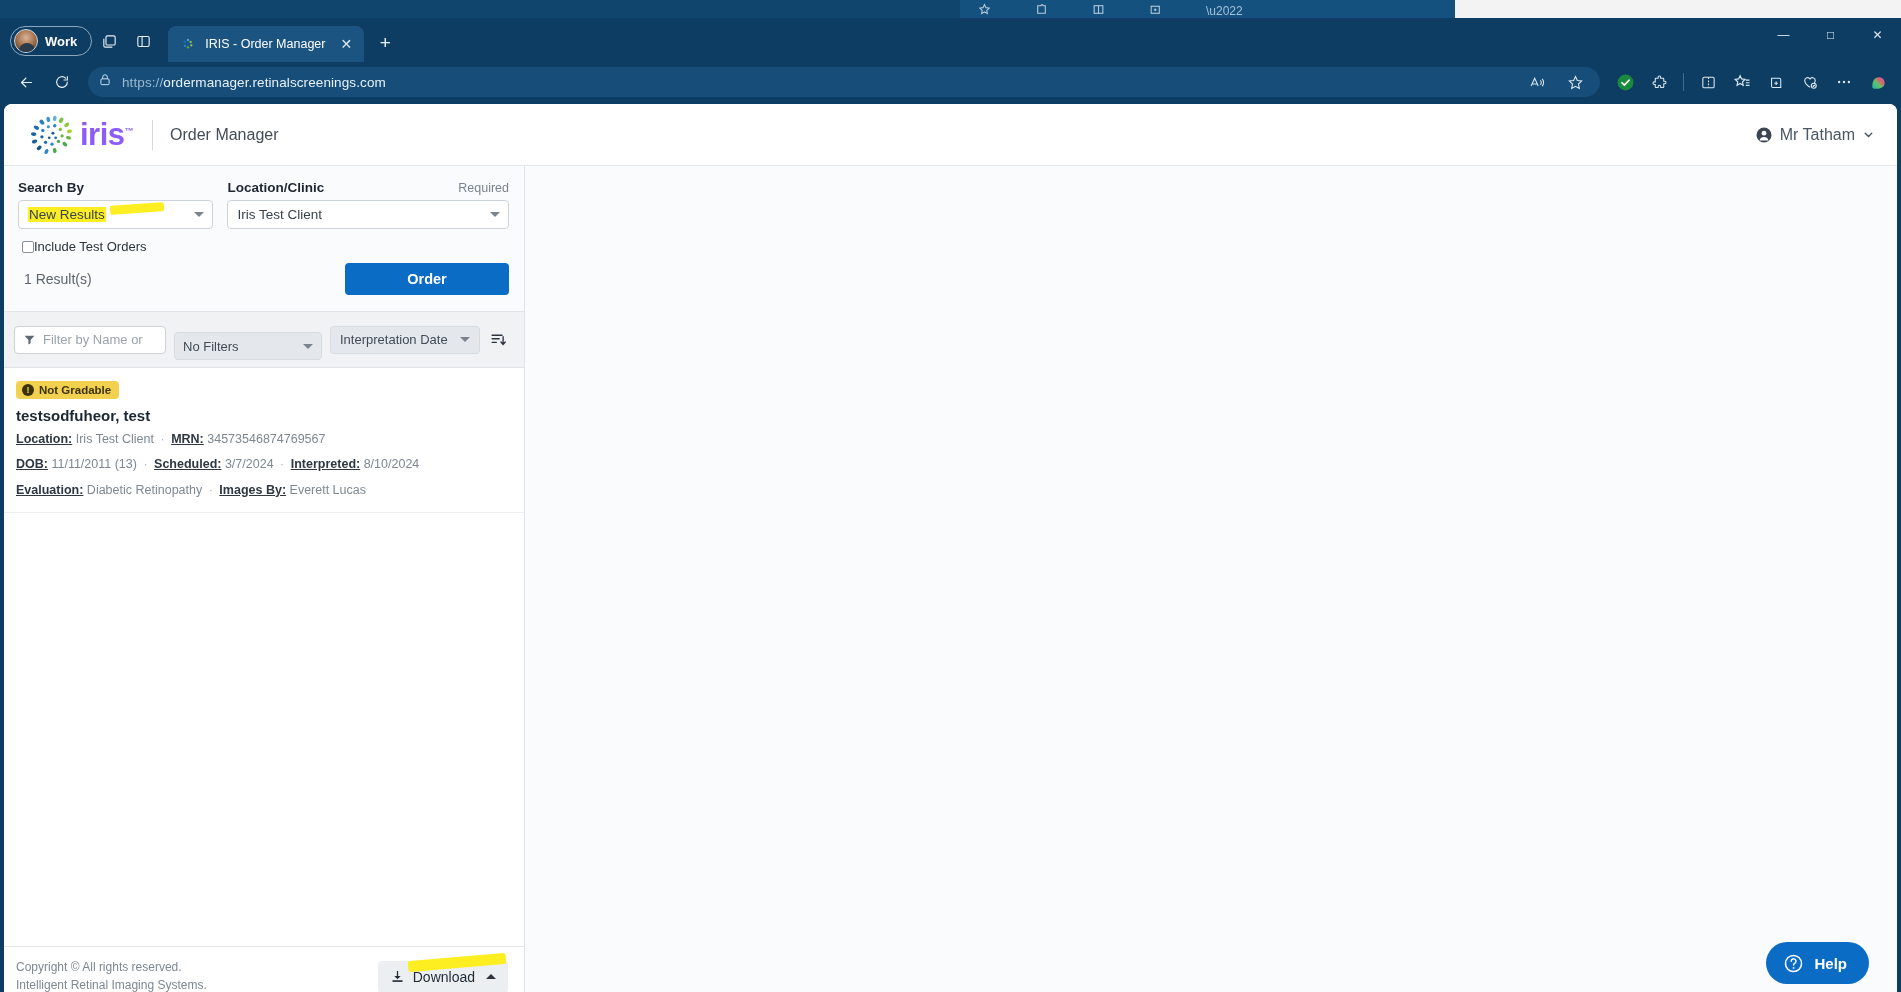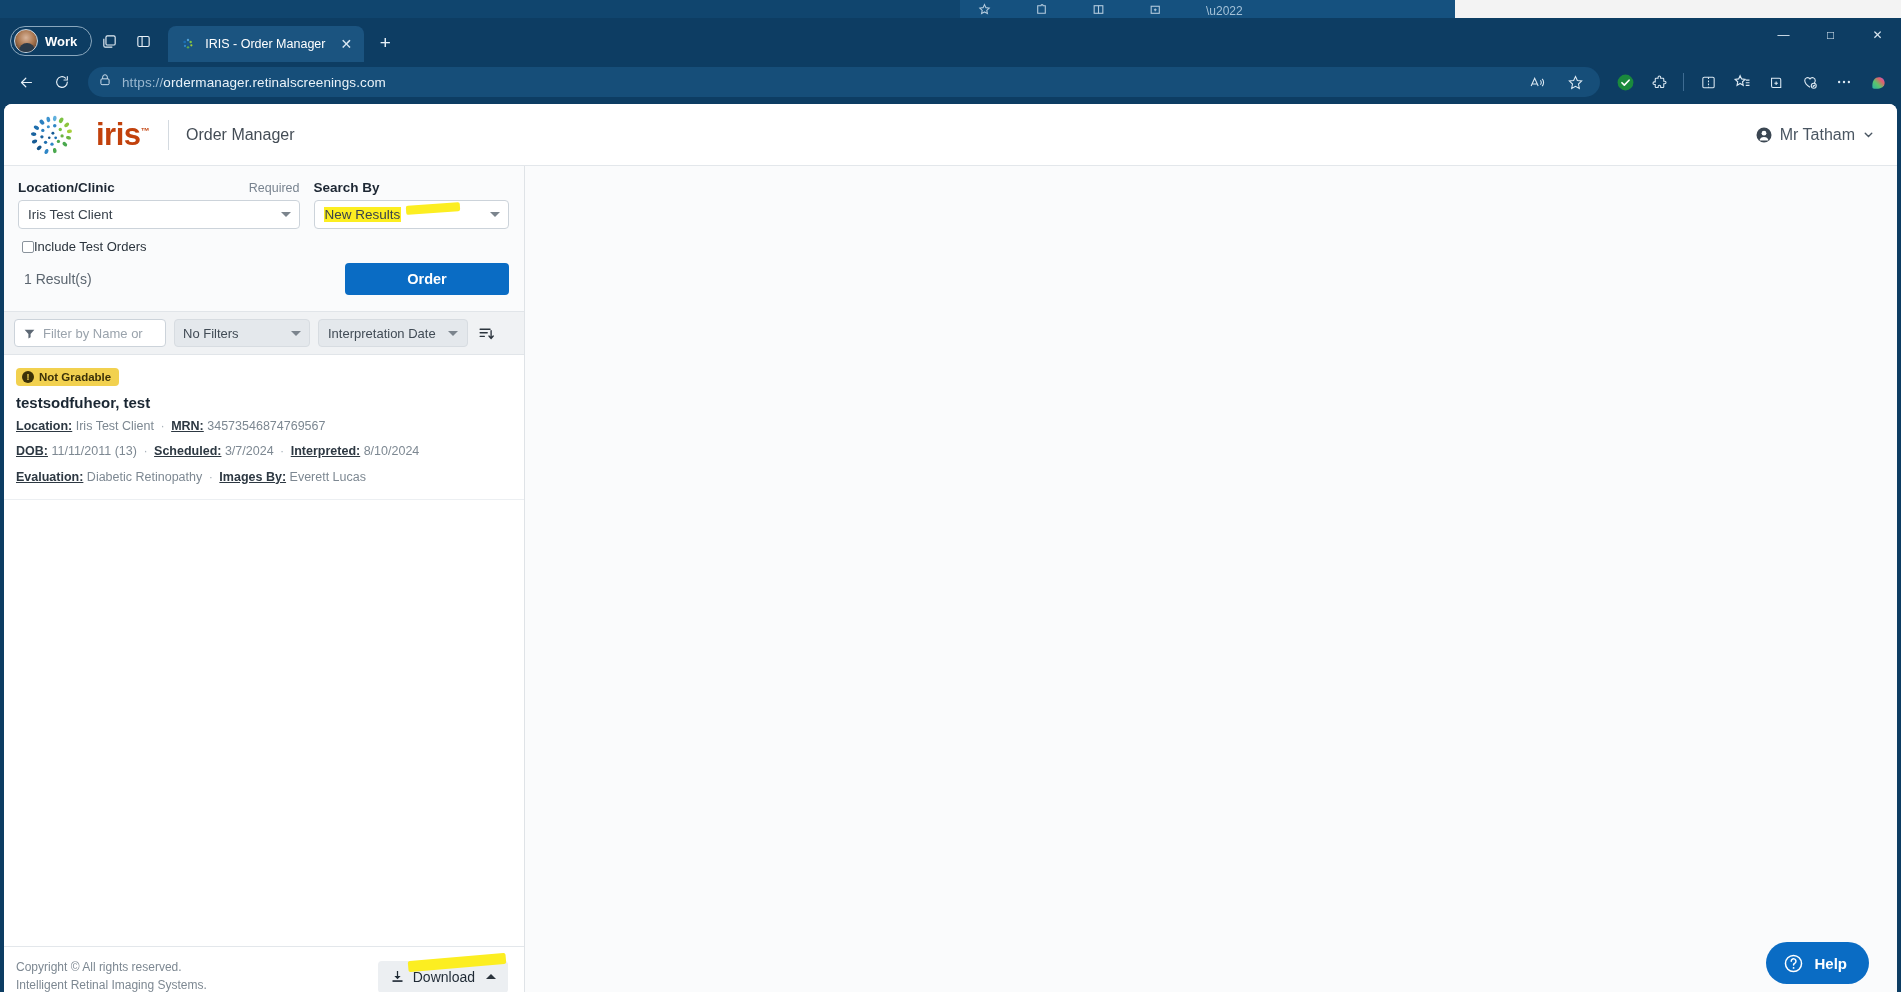--- a/index.html
+++ b/index.html
@@ -110,22 +110,22 @@
     width: 1893px; height: 902px; background: #fff;
     border-radius: 8px 8px 0 0; overflow: hidden;
   }
   .app-header {
     height: 62px; background: #fff; border-bottom: 1px solid #e3e7eb;
     display: flex; align-items: center; padding: 0 22px 0 20px;
   }
   .logo-wrap { display: flex; align-items: center; gap: 0; }
   .logo-mark { width: 56px; height: 44px; flex: none; }
   .logo-word {
-    font-size: 31px; font-weight: 700; color: #c2410c; letter-spacing: -.5px;
-    line-height: 1; position: relative; margin-left: 16px;
+    font-size: 31px; font-weight: 700; color: #8b5cf6; letter-spacing: -.5px;
+    line-height: 1; position: relative; margin-left: 0;
   }
   .logo-tm { font-size: 9px; vertical-align: super; font-weight: 600; }
   .hdr-sep { width: 1px; height: 30px; background: #d4dae0; margin: 0 17px 0 19px; }
   .hdr-title { font-size: 16px; color: #444d56; }
   .hdr-user {
     margin-left: auto; display: flex; align-items: center; gap: 7px;
     font-size: 16px; color: #4a5662;
   }
 
   .body-row { display: flex; height: 840px; }
@@ -175,23 +175,23 @@
     display: flex; align-items: center; gap: 8px;
     padding: 7px 10px 7px 10px; background: #f0f2f4;
     border-top: 1px solid #e1e5e9; border-bottom: 1px solid #e1e5e9;
   }
   .filter-input {
     width: 152px; height: 28px; background: #fff; border: 1px solid #ccd3da;
     border-radius: 4px; display: flex; align-items: center; gap: 7px;
     padding: 2px 8px; font-size: 13px; color: #9aa3ac;
   }
   .filter-sel {
-    width: 136px; height: 28px; background: #e4e8ec; border: 1px solid #d7dce1;
+    width: 148px; height: 28px; background: #e4e8ec; border: 1px solid #d7dce1;
     border-radius: 4px; display: flex; align-items: center; padding: 12px 8px;
-    font-size: 13px; color: #414b55;
+    font-size: 13px; color: #414b55; margin-top: 13px;
   }
   .filter-sort {
     height: 28px; background: #e4e8ec; border: 1px solid #d7dce1;
     border-radius: 4px; display: flex; align-items: center; gap: 6px;
     padding: 0 9px; font-size: 13px; color: #414b55;
   }
   .sort-ico { width: 22px; height: 28px; display: flex; align-items: center;
     justify-content: center; color: #2b343d; }
 
   .results { flex: 1; overflow: hidden; background: #fff; }
@@ -465,40 +465,40 @@
       </div>
     </div>
 
     <div class="body-row">
 
       <div class="left">
 
         <div class="searchblock">
           <div class="field-row">
 
+            <div class="field sby">
+              <div class="labels">
+                <span class="lbl">Search By</span>
+              </div>
+              <div class="select">
+                <span class="hl">New Results</span>
+                <span class="caret-dn"></span>
+              </div>
+              <span class="hl-stroke" style="left:92px;top:24px;width:54px;height:9px;transform:rotate(-4deg);border-radius:2px"></span>
+            </div>
+
             <div class="field loc">
               <div class="labels">
                 <span class="lbl">Location/Clinic</span>
                 <span class="lbl-req">Required</span>
               </div>
               <div class="select">
                 <span>Iris Test Client</span>
                 <span class="caret-dn"></span>
               </div>
-            </div>
-
-            <div class="field sby">
-              <div class="labels">
-                <span class="lbl">Search By</span>
-              </div>
-              <div class="select">
-                <span class="hl">New Results</span>
-                <span class="caret-dn"></span>
-              </div>
-              <span class="hl-stroke" style="left:92px;top:24px;width:54px;height:9px;transform:rotate(-4deg);border-radius:2px"></span>
             </div>
           </div>
 
           <div class="checkrow">
             <span class="cbox"></span>
             <span>Include Test Orders</span>
           </div>
 
           <div class="resultrow">
             <span class="resultcount">1 Result(s)</span>

